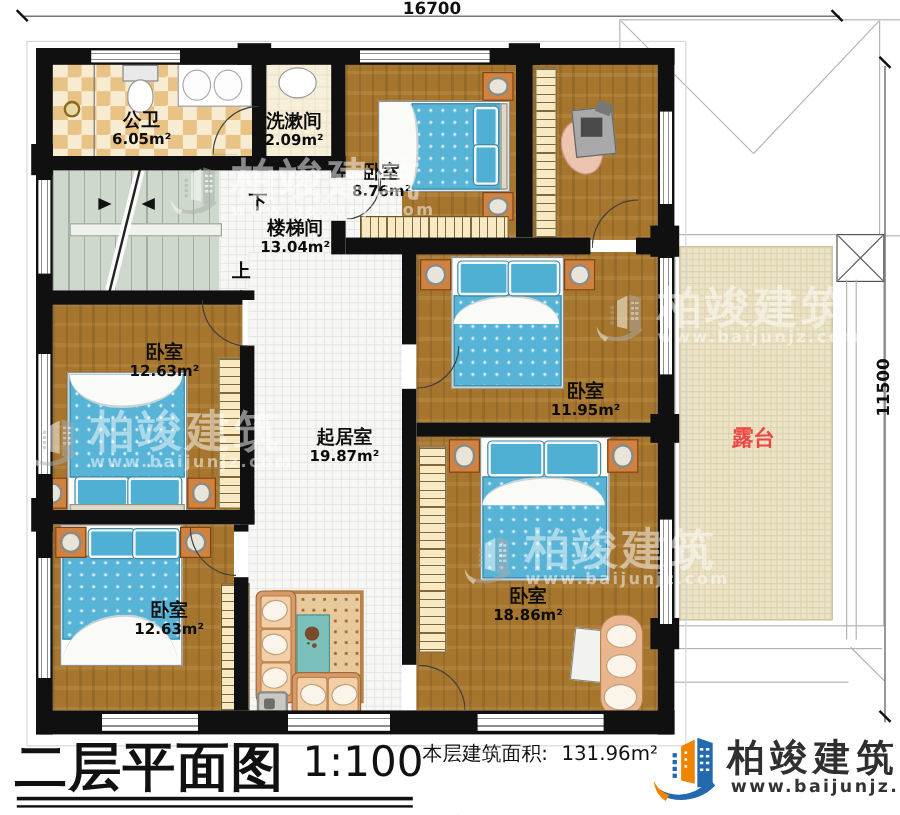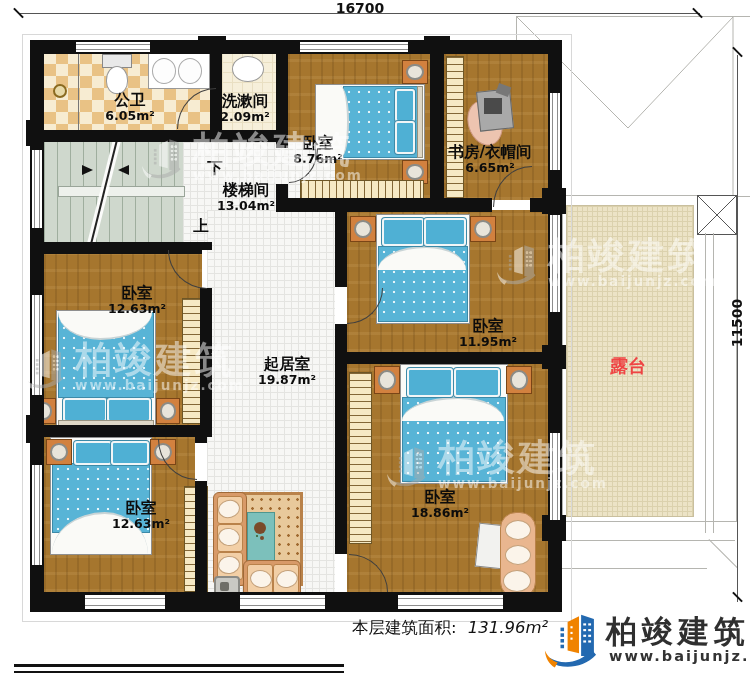--- a/index.html
+++ b/index.html
@@ -263,35 +263,31 @@
   <div class="a win-h" style="left:398px;top:595px;width:105px;height:14px;"></div>
 
   <div class="a arc-tl" style="left:177px;top:88px;width:38px;height:40px;"></div>
   <div class="a arc-br" style="left:289px;top:148px;width:28px;height:34px;"></div>
   <div class="a arc-tl" style="left:493px;top:166px;width:38px;height:40px;"></div>
   <div class="a arc-bl" style="left:168px;top:250px;width:38px;height:38px;"></div>
   <div class="a arc-bl" style="left:158px;top:439px;width:38px;height:40px;"></div>
   <div class="a arc-br" style="left:347px;top:288px;width:35px;height:35px;"></div>
   <div class="a arc-tr" style="left:349px;top:554px;width:38px;height:37px;"></div>
 
-  <div class="a rlabel" style="left:130px;top:92px;">
+  <div class="a rlabel" style="left:118px;top:92px;">
     <div class="rname">公卫</div>
     <div class="rarea">6.05m²</div>
   </div>
   <div class="a rlabel" style="left:245px;top:93px;">
     <div class="rname">洗漱间</div>
     <div class="rarea">2.09m²</div>
   </div>
   <div class="a rlabel" style="left:318px;top:135px;">
     <div class="rname">卧室</div>
     <div class="rarea">8.76m²</div>
-  </div>
-  <div class="a rlabel" style="left:490px;top:144px;">
-    <div class="rname">书房/衣帽间</div>
-    <div class="rarea">6.65m²</div>
   </div>
   <div class="a rlabel" style="left:215px;top:160px;">
     <div class="rname">下</div>
   </div>
   <div class="a rlabel" style="left:246px;top:182px;">
     <div class="rname">楼梯间</div>
     <div class="rarea">13.04m²</div>
   </div>
   <div class="a rlabel" style="left:201px;top:218px;">
     <div class="rname">上</div>
@@ -359,25 +355,27 @@
 
   <div class="a dimline" style="left:20px;top:13px;width:680px;height:1px;"></div>
   <div class="a tick" style="left:12px;top:12px;"></div>
   <div class="a tick" style="left:691px;top:12px;"></div>
   <div class="a dimtxt" style="left:330px;top:0px;width:60px;text-align:center;">16700</div>
   <div class="a dimline" style="left:737px;top:55px;width:1px;height:547px;"></div>
   <div class="a tick" style="left:731px;top:51px;"></div>
   <div class="a tick" style="left:731px;top:596px;"></div>
   <div class="a dimtxt" style="left:707px;top:315px;width:60px;text-align:center;transform:rotate(-90deg);">11500</div>
 
+  <div class="a" style="left:12px;top:610px;font-size:44px;font-weight:700;color:#111;letter-spacing:1px;">二层平面图</div>
   <div class="a" style="left:14px;top:664px;width:330px;height:3px;background:#111;"></div>
   <div class="a" style="left:14px;top:671px;width:330px;height:2px;background:#111;"></div>
+  <div class="a" style="left:252px;top:616px;font-size:35px;color:#111;">1:100</div>
   <div class="a" style="left:352px;top:617px;font-size:16.5px;color:#111;">
     <span>本层建筑面积:</span>
-    <span style="margin-left:6px;font-style:italic;">131.96m²</span>
+    <span style="margin-left:6px;">131.96m²</span>
   </div>
   <div class="a" style="left:352px;top:645px;font-size:21px;color:#111;margin-top:31px;">
     <span>层高:</span>
     <span style="margin-left:6px;">3.0m</span>
   </div>
   <svg class="a" style="left:542px;top:608px;" width="64" height="62">
       <use href="#bjmark"></use>
     </svg>
   <div class="a" style="left:606px;top:611px;font-size:31px;font-weight:900;color:#2f2f2f;letter-spacing:5px;">柏竣建筑</div>
   <div class="a" style="left:609px;top:648px;font-size:14.5px;font-weight:800;color:#333;letter-spacing:2px;">www.baijunjz.com</div>

